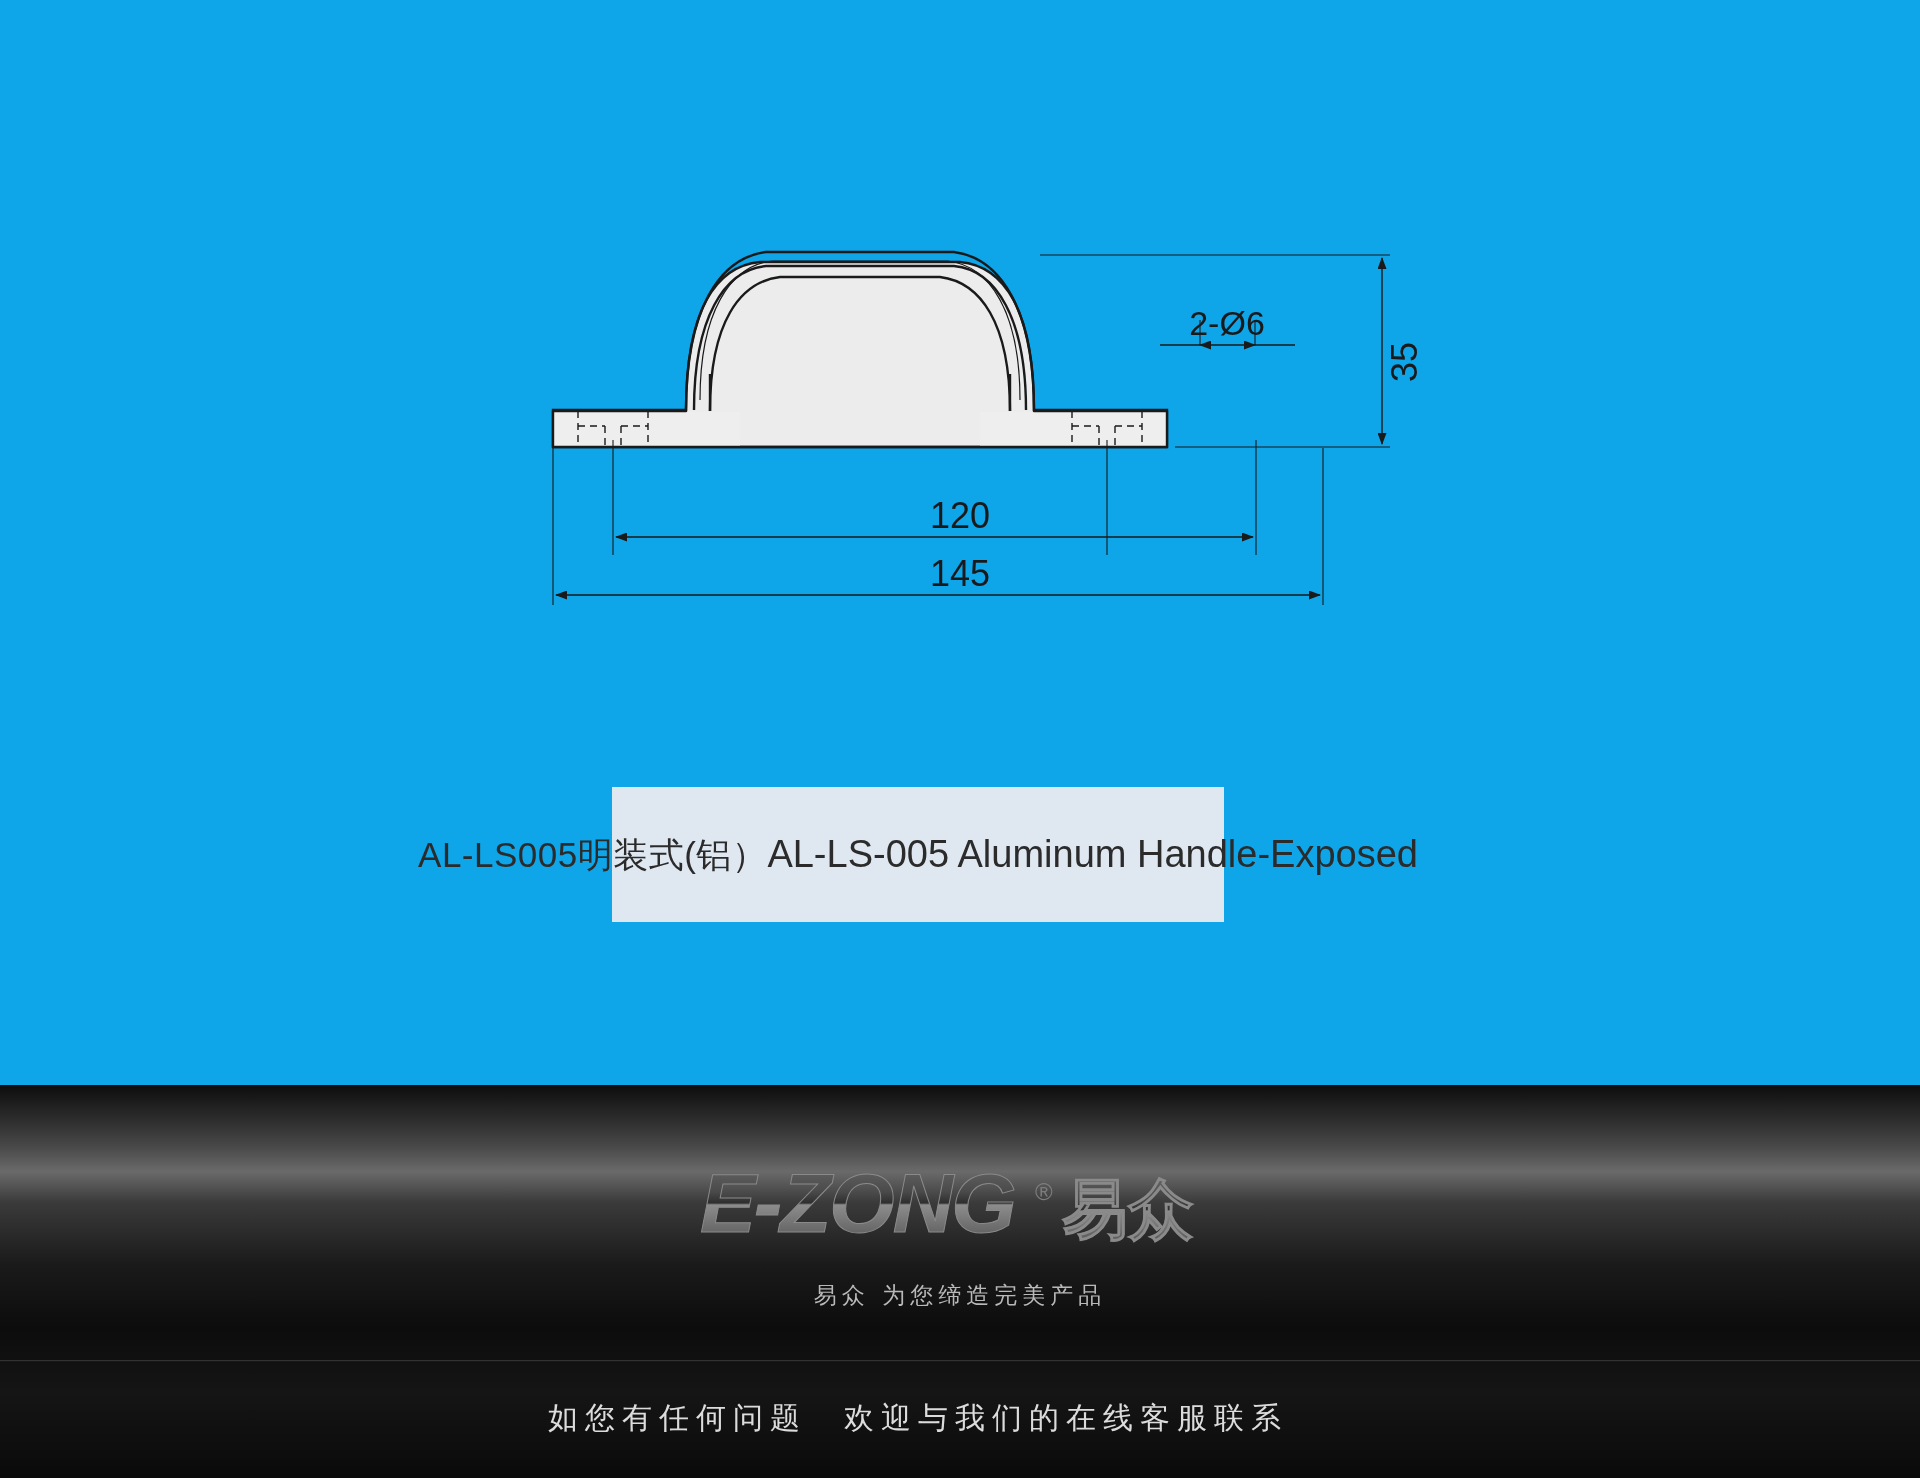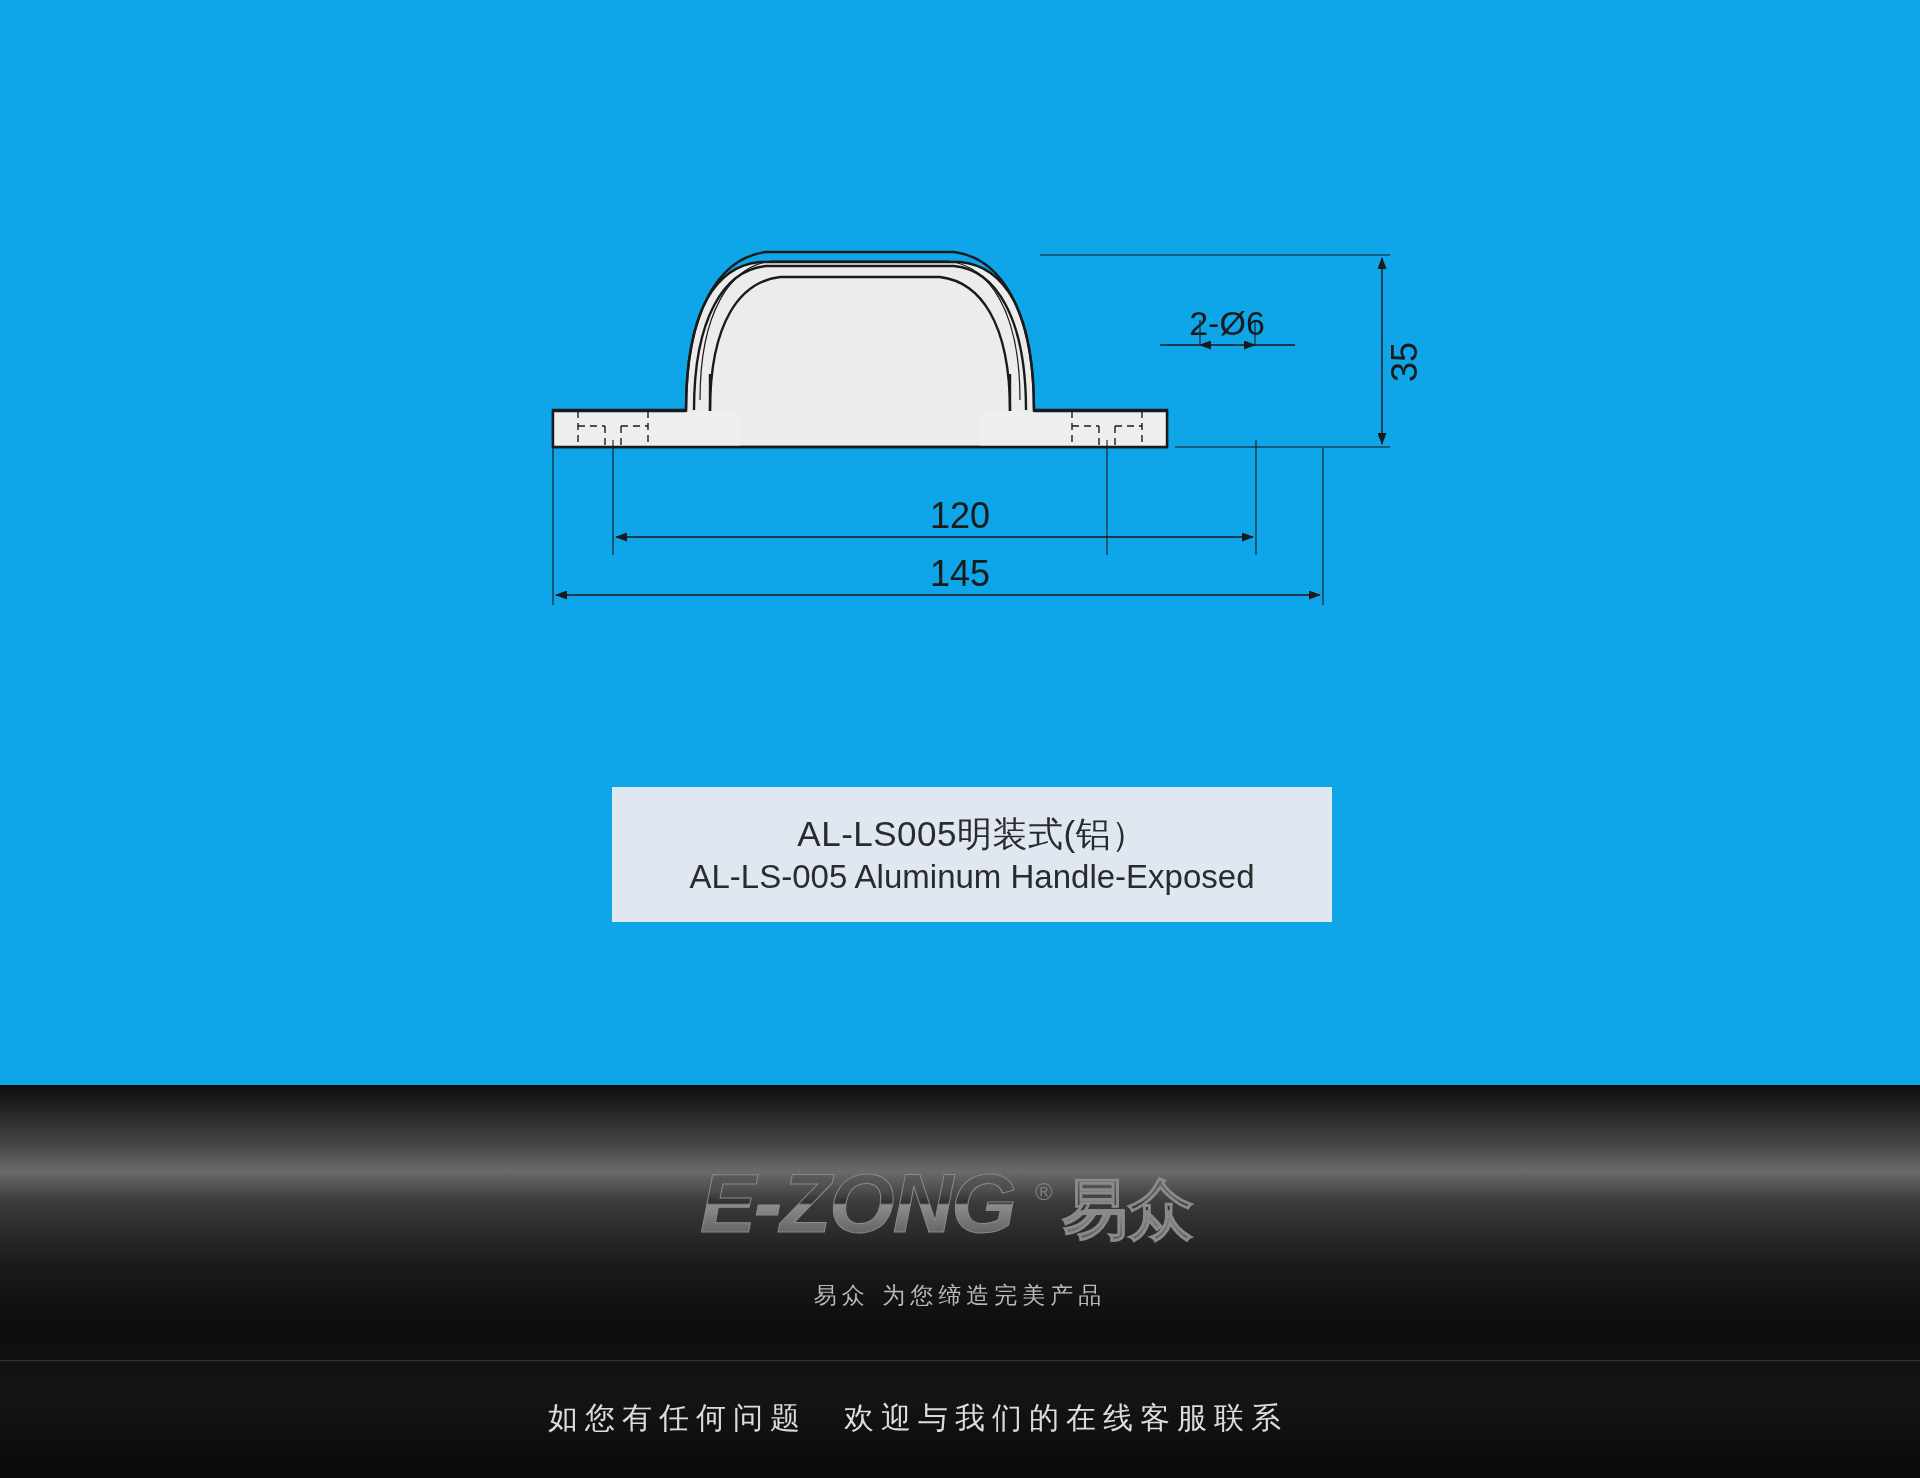--- a/index.html
+++ b/index.html
@@ -28,37 +28,37 @@
     position: absolute;
     left: 0;
     top: 0;
   }
 
   
   #caption-block {
     position: absolute;
     left: 612px;
     top: 787px;
-    width: 720px;
+    width: 612px;
     height: 135px;
     background: #dfe7f1;
     display: flex;
-    flex-direction: column;
+    flex-direction: row;
     align-items: center;
     justify-content: center;
   }
   #caption-cn {
     font-size: 35px;
     color: #2b2b2b;
     letter-spacing: 0.5px;
     line-height: 1.25;
     white-space: nowrap;
   }
   #caption-en {
-    font-size: 33px;
+    font-size: 38px;
     color: #2b2b2b;
     line-height: 1.25;
     white-space: nowrap;
   }
 
   
   #footer {
     position: absolute;
     left: 0;
     top: 1085px;

